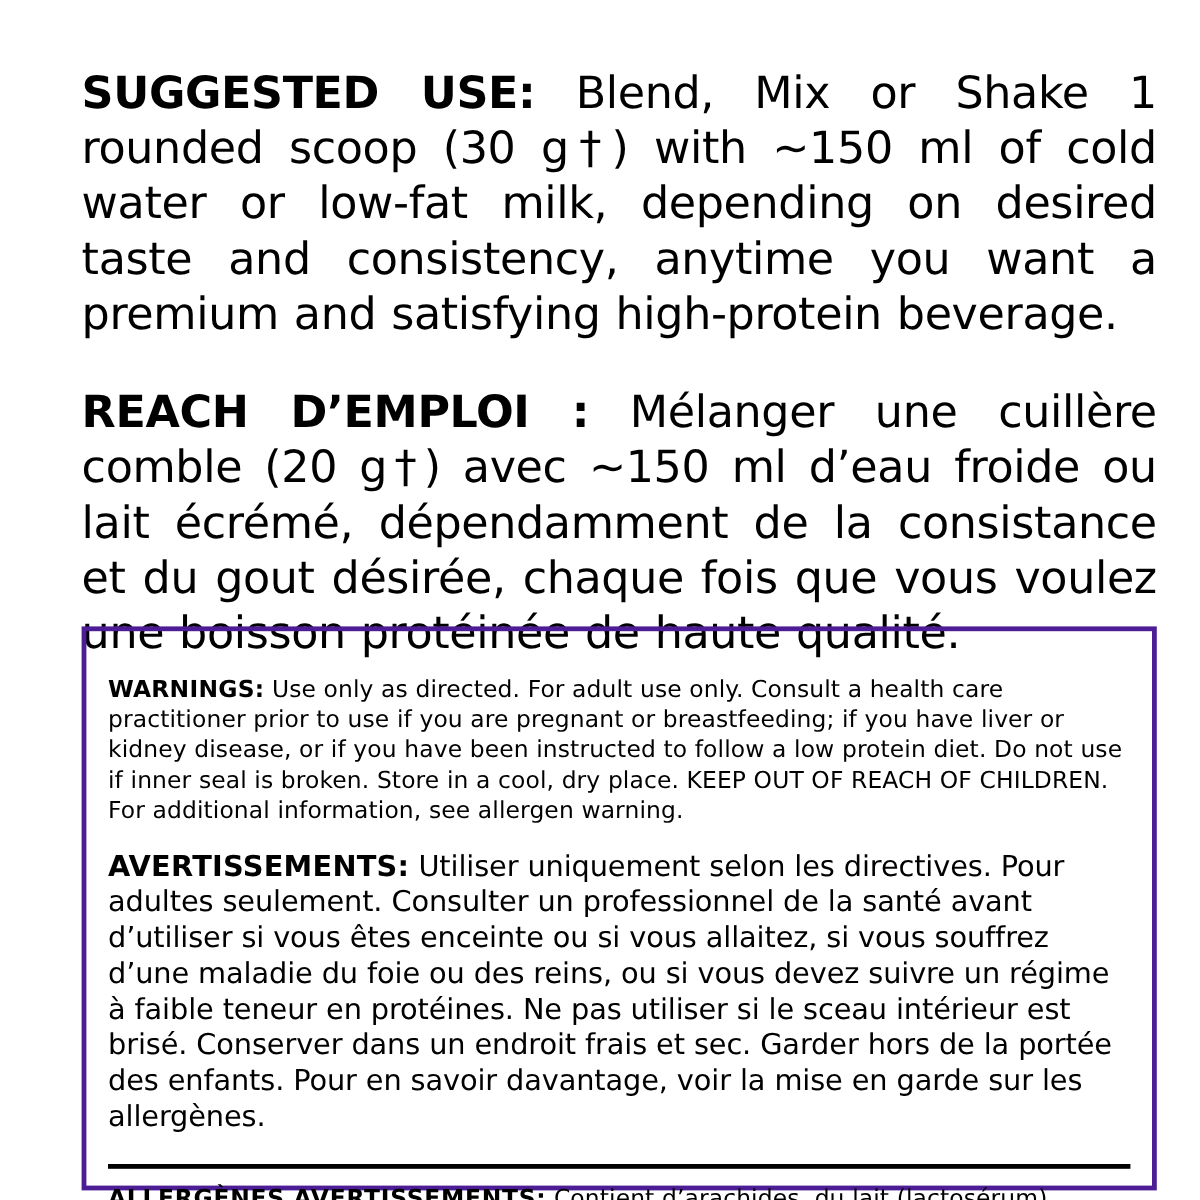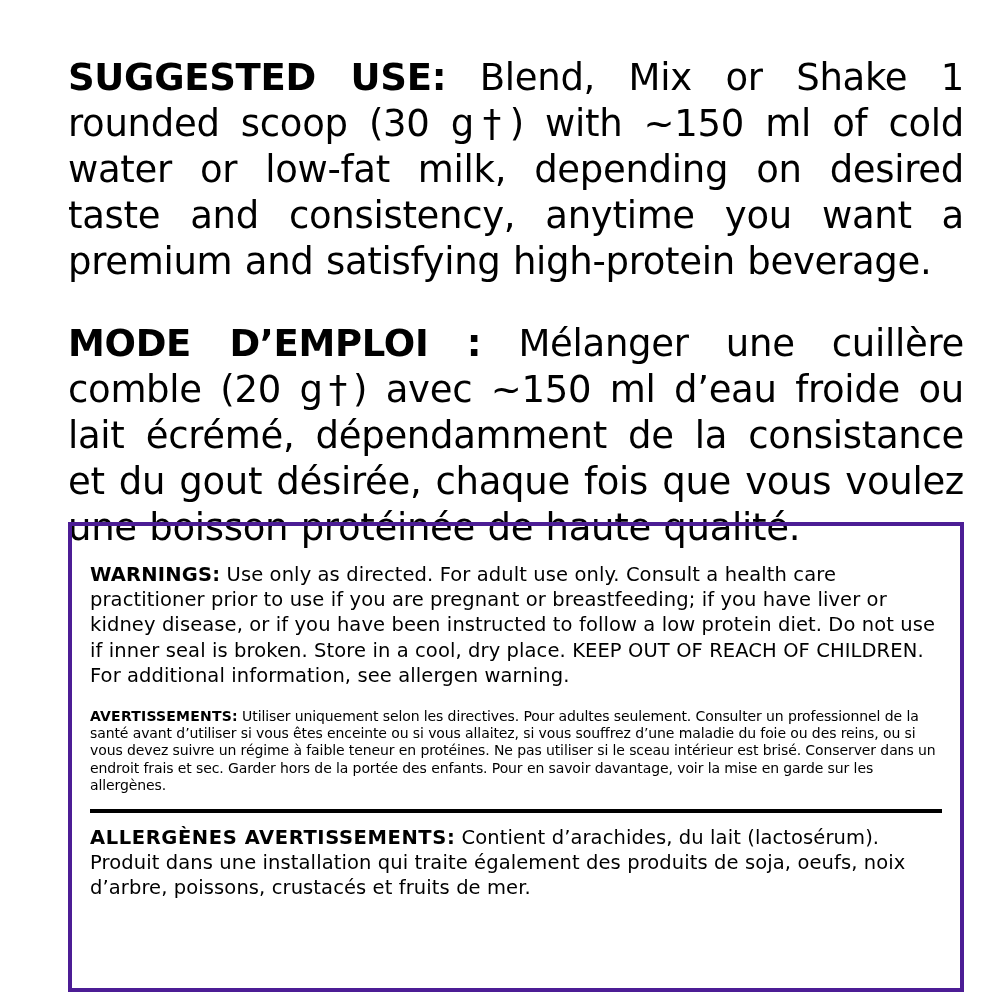--- a/index.html
+++ b/index.html
@@ -55,21 +55,21 @@
   }
   .warn-section {
     margin-bottom: 2px;
   }
   .warn-en {
     font-size: 19.5px;
     line-height: 1.30;
     letter-spacing: 0.1px;
   }
   .warn-fr {
-    font-size: 14px;
+    font-size: 24px;
     line-height: 1.24;
     letter-spacing: -0.1px;
     margin-top: 9px;
   }
   .warn-en .lead, .warn-fr .lead {
     font-weight: 700;
   }
   .warn-en .lead { letter-spacing: 0.2px; }
   .warn-fr .lead { letter-spacing: 0.2px; }
 
@@ -95,21 +95,21 @@
   }
   .allergen-fr .lead { letter-spacing: 0.6px; }
 </style>
 </head>
 <body>
 
 <div class="page">
 
   <div class="usage-block">
     <p class="usage-para en"><span class="lead">SUGGESTED USE:</span><span> Blend, Mix or Shake 1 rounded scoop (30 g†) with ~150 ml of cold water or low-fat milk, depending on desired taste and consistency, anytime you want a premium and satisfying high-protein beverage.</span></p>
-    <p class="usage-para fr"><span class="lead">MODE D’EMPLOI :</span><span> Mélanger une cuillère comble (20 g†) avec ~150 ml d’eau froide ou lait écrémé, dépendamment de la consistance et du gout désirée, chaque fois que vous voulez une boisson protéinée de haute qualité.</span></p>
+    <p class="usage-para fr"><span class="lead">REACH D’EMPLOI :</span><span> Mélanger une cuillère comble (20 g†) avec ~150 ml d’eau froide ou lait écrémé, dépendamment de la consistance et du gout désirée, chaque fois que vous voulez une boisson protéinée de haute qualité.</span></p>
   </div>
 
   <div class="warn-box">
 
     <div class="warn-section">
       <p class="warn-en"><span class="lead">WARNINGS:</span><span> Use only as directed. For adult use only. Consult a health care practitioner prior to use if you are pregnant or breastfeeding; if you have liver or kidney disease, or if you have been instructed to follow a low protein diet. Do not use if inner seal is broken. Store in a cool, dry place. KEEP OUT OF REACH OF CHILDREN. For additional information, see allergen warning.</span></p>
       <p class="warn-fr"><span class="lead">AVERTISSEMENTS:</span><span> Utiliser uniquement selon les directives. Pour adultes seulement. Consulter un professionnel de la santé avant d’utiliser si vous êtes enceinte ou si vous allaitez, si vous souffrez d’une maladie du foie ou des reins, ou si vous devez suivre un régime à faible teneur en protéines. Ne pas utiliser si le sceau intérieur est brisé. Conserver dans un endroit frais et sec. Garder hors de la portée des enfants. Pour en savoir davantage, voir la mise en garde sur les allergènes.</span></p>
     </div>
 
     <hr class="divider">

